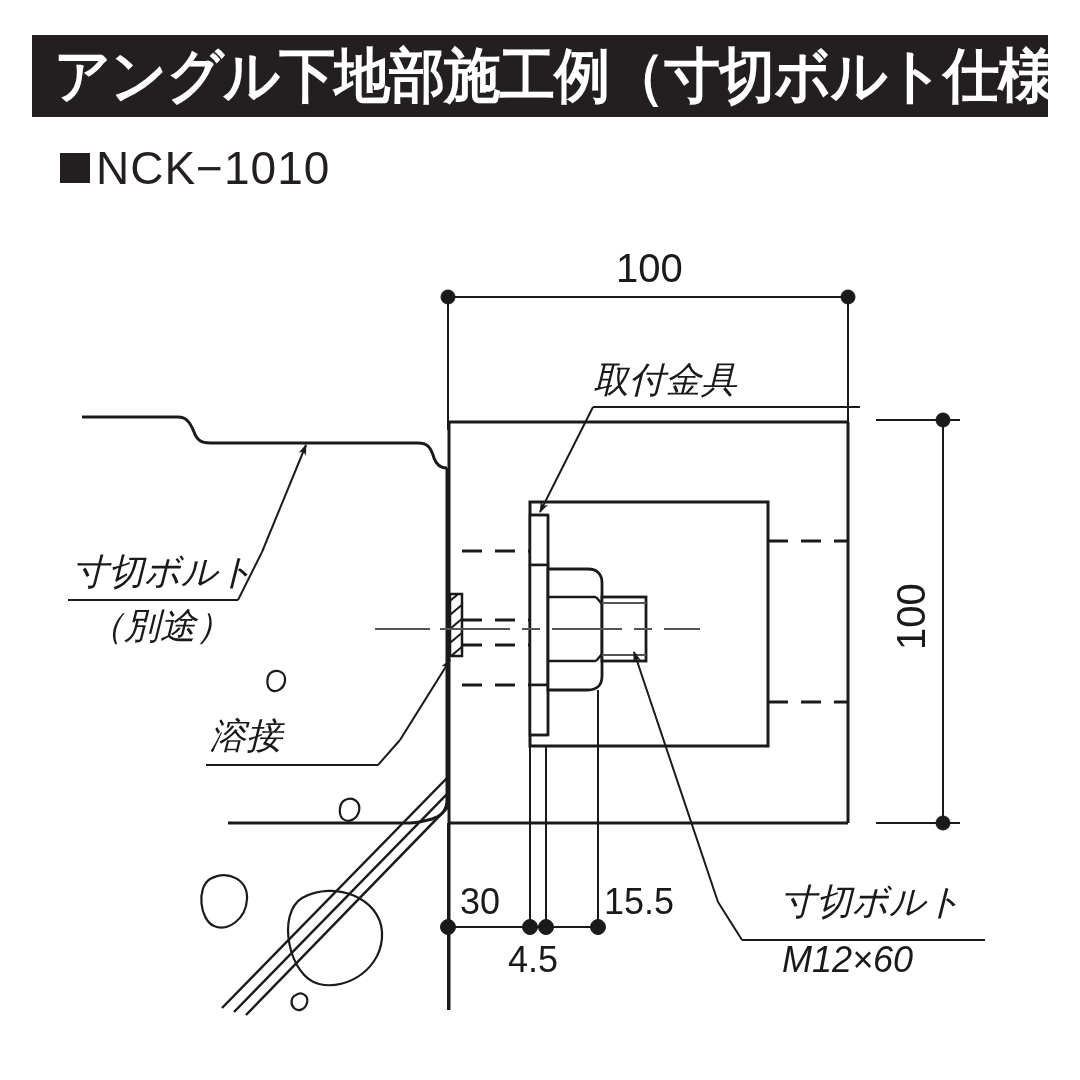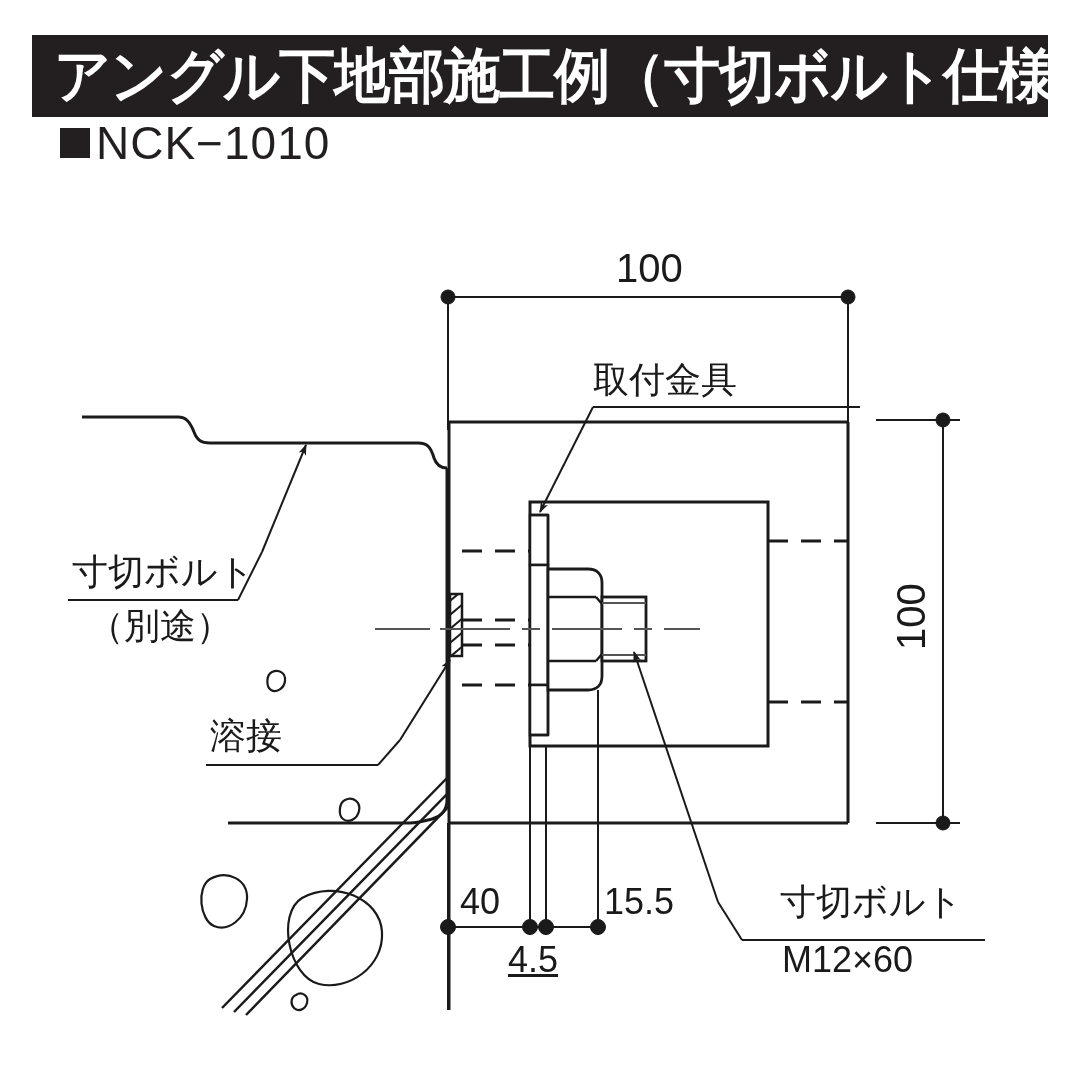--- a/index.html
+++ b/index.html
@@ -42,21 +42,21 @@
     letter-spacing: -1px;
     white-space: nowrap;
     transform: scaleY(1.06);
     transform-origin: left center;
   }
 
   
   .model-row {
     position: absolute;
     left: 60px;
-    top: 120px;
+    top: 145px;
     display: flex;
     align-items: center;
     gap: 6px;
   }
   .model-square {
     width: 30px;
     height: 30px;
     background: #231f20;
     display: block;
   }
@@ -77,21 +77,21 @@
     height: 1080px;
   }
 
   
   .lbl {
     position: absolute;
     color: #1a1a1a;
     white-space: nowrap;
     line-height: 1;
   }
-  .lbl-jp { font-size: 36px; }
+  .lbl-jp { font-size: 36px; font-style: italic; }
   .lbl-num { font-size: 40px; }
   .lbl-num-sm { font-size: 36px; }
   .rot90 {
     transform: rotate(-90deg);
     transform-origin: center center;
   }
 </style>
 </head>
 <body>
 
@@ -271,23 +271,23 @@
         <line x1="718" y1="902" x2="634" y2="652" stroke-width="2" marker-end="url(#arrowhead)"></line>
       </g>
 
     </g>
   </svg>
 
   <div class="lbl lbl-num" style="left:616px; top:248px;">100</div>
 
   <div class="lbl lbl-num rot90" style="left:881px; top:600px; width:60px; text-align:center;">100</div>
 
-  <div class="lbl lbl-num-sm" style="left:460px; top:884px;">40</div>
-
-  <div class="lbl lbl-num-sm" style="left:508px; top:942px;text-decoration:underline;">4.5</div>
+  <div class="lbl lbl-num-sm" style="left:460px; top:884px;">30</div>
+
+  <div class="lbl lbl-num-sm" style="left:508px; top:942px;">4.5</div>
 
   <div class="lbl lbl-num-sm" style="left:604px; top:884px;text-align:center;">15.5</div>
 
   <div class="lbl lbl-jp" style="left:593px; top:362px;">取付金具</div>
 
   <div class="lbl lbl-jp" style="left:72px; top:554px;">寸切ボルト</div>
 
   <div class="lbl lbl-jp" style="left:88px; top:608px;">（別途）</div>
 
   <div class="lbl lbl-jp" style="left:210px; top:718px;">溶接</div>

